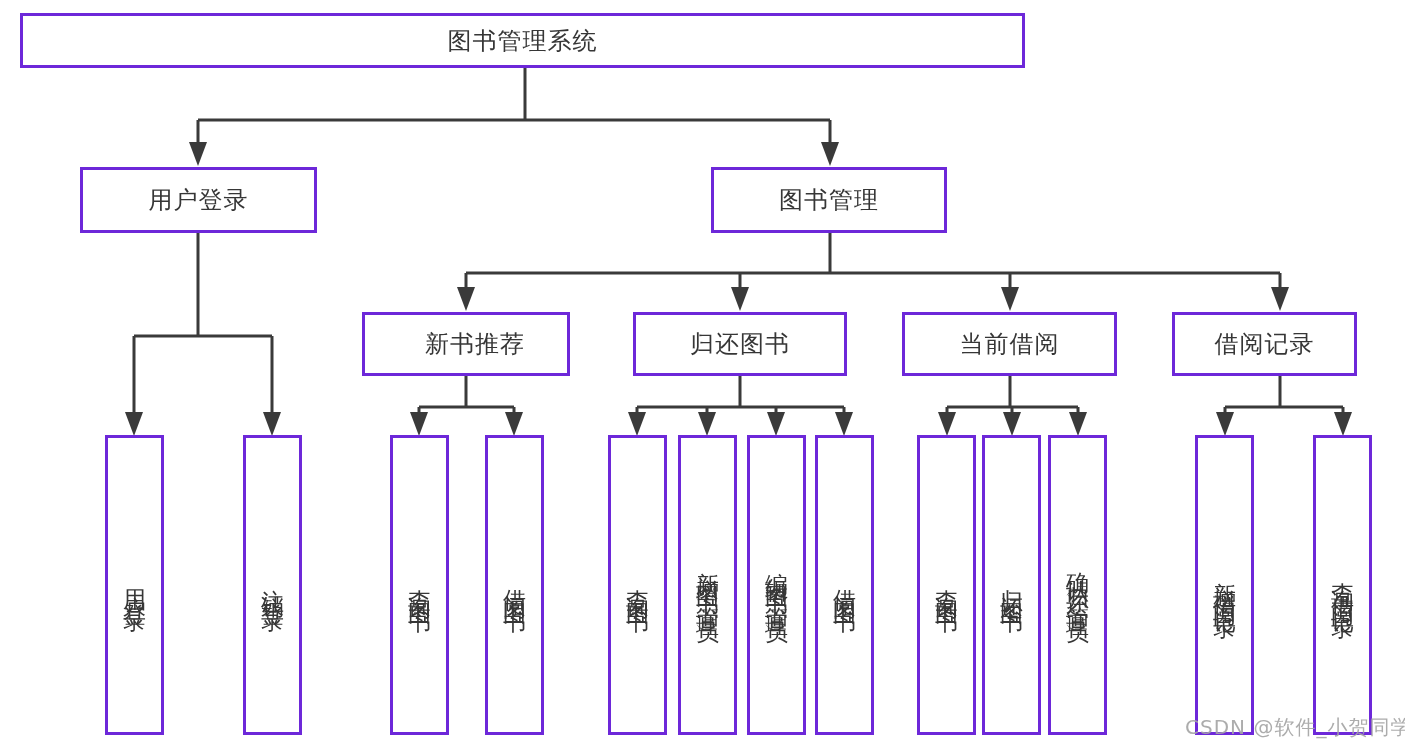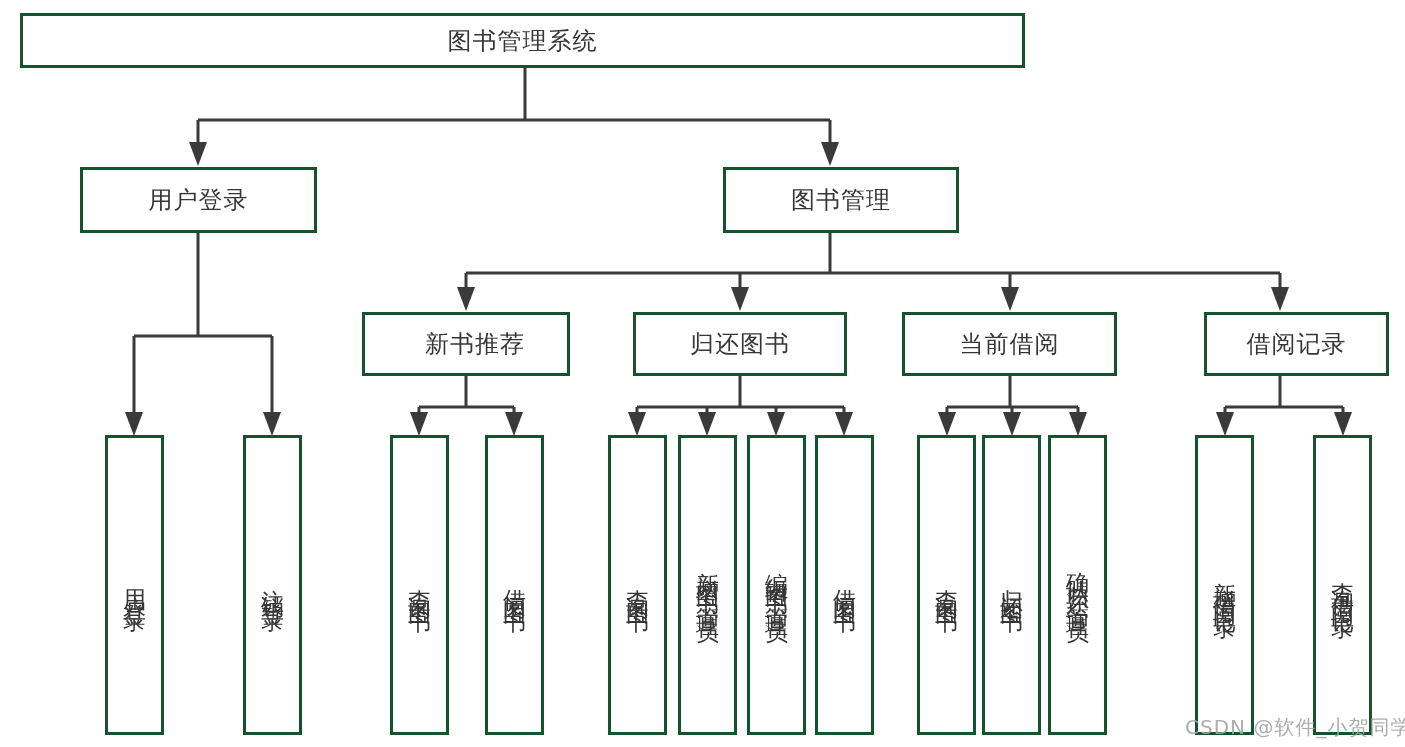--- a/index.html
+++ b/index.html
@@ -13,47 +13,47 @@
   }
   .wires {
     position: absolute;
     left: 0; top: 0;
     width: 1405px; height: 747px;
     z-index: 0;
   }
   .box {
     position: absolute;
     box-sizing: border-box;
-    border: 3px solid #14532d;
+    border: 3px solid #6d28d9;
     background: #ffffff;
     color: #363636;
     display: flex;
     align-items: center;
     justify-content: center;
     z-index: 1;
   }
   .hbox { font-size: 24px; letter-spacing: 1px; }
   .vbox { width: 59px; top: 435px; height: 300px; }
   .vbox .vtext {
     writing-mode: vertical-rl;
     text-orientation: mixed;
     font-size: 23px;
     letter-spacing: 7px;
     line-height: 1;
     white-space: nowrap;
   }
   
   .root-box   { left: 20px;  top: 13px;  width: 1005px; height: 55px; }
   .l2a        { left: 80px;  top: 167px; width: 237px;  height: 66px; }
-  .l2b        { left: 711px; top: 167px; width: 236px;  height: 66px; margin-left: 12px; }
+  .l2b        { left: 711px; top: 167px; width: 236px;  height: 66px; }
   .l3         { top: 312px; height: 64px; }
   .l3a { left: 362px;  width: 208px; padding-left: 18px; }
   .l3b { left: 633px;  width: 214px; }
   .l3c { left: 902px;  width: 215px; }
-  .l3d { left: 1172px; width: 185px; margin-left: 32px; }
+  .l3d { left: 1172px; width: 185px; }
   .g1a { left: 105px; }  .g1b { left: 243px; }
   .g2a { left: 390px; }  .g2b { left: 485px; }
   .g3a { left: 608px; }  .g3b { left: 678px; }  .g3c { left: 747px; }  .g3d { left: 815px; }
   .g4a { left: 917px; }  .g4b { left: 982px; }  .g4c { left: 1048px; }
   .g5a { left: 1195px; } .g5b { left: 1313px; }
   .watermark {
     position: absolute;
     left: 1185px;
     top: 714px;
     font-size: 20px;

